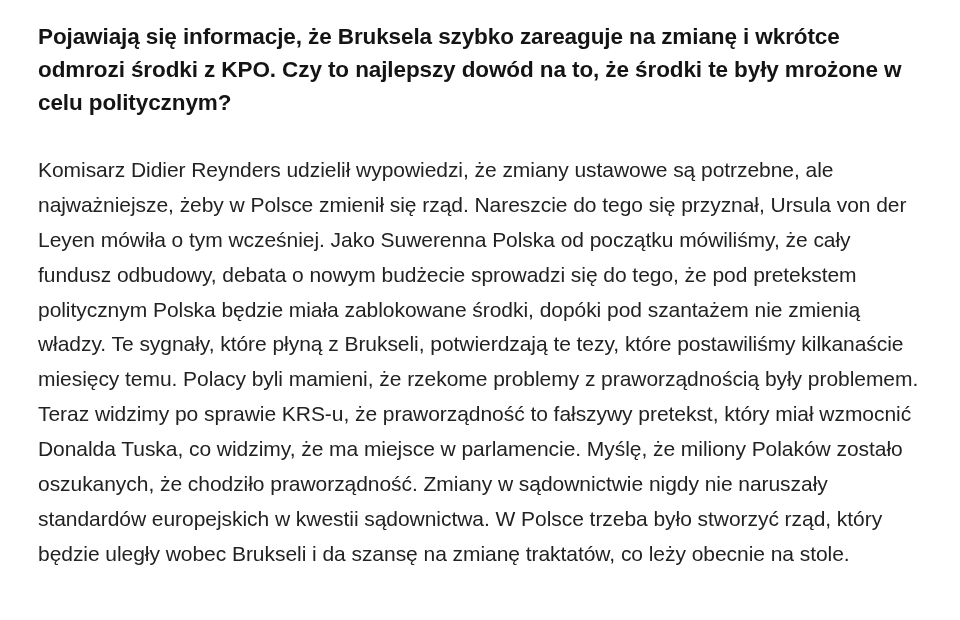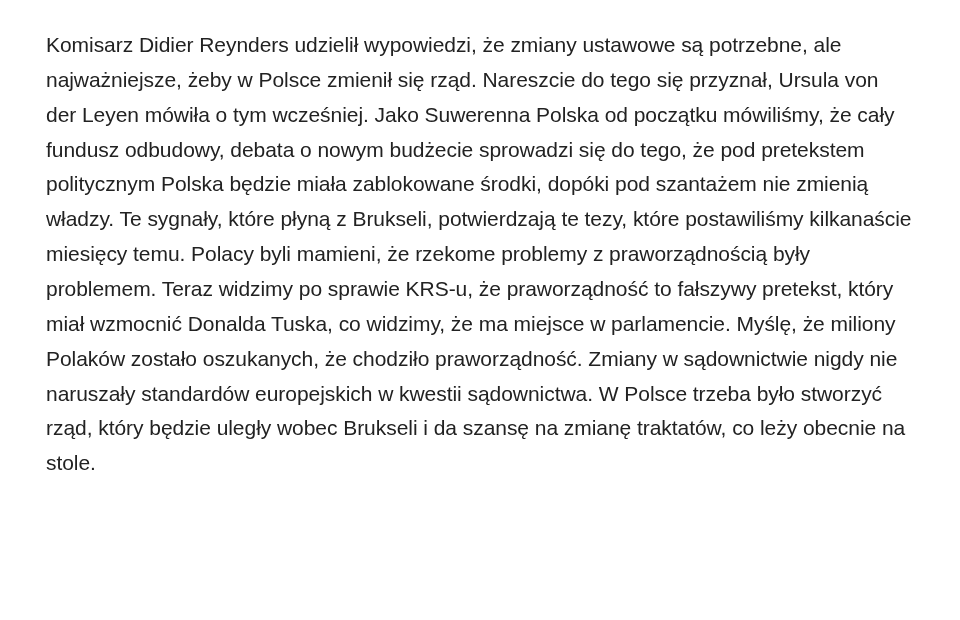--- a/index.html
+++ b/index.html
@@ -27,23 +27,24 @@
     letter-spacing: -0.1px;
     margin: 0 0 34px 0;
     max-width: 880px;
   }
   .answer {
     font-size: 21px;
     font-weight: normal;
     line-height: 1.66;
     color: #222222;
     letter-spacing: -0.05px;
-    margin: 8px;
+    margin: 0;
     max-width: 895px;
     text-align: left;
   }
 </style>
 </head>
 <body>
 
 <div class="article">
+  <p class="question">Pojawiają się informacje, że Bruksela szybko zareaguje na zmianę i wkrótce odmrozi środki z KPO. Czy to najlepszy dowód na to, że środki te były mrożone w celu politycznym?</p>
   <p class="answer">Komisarz Didier Reynders udzielił wypowiedzi, że zmiany ustawowe są potrzebne, ale najważniejsze, żeby w Polsce zmienił się rząd. Nareszcie do tego się przyznał, Ursula von der Leyen mówiła o tym wcześniej. Jako Suwerenna Polska od początku mówiliśmy, że cały fundusz odbudowy, debata o nowym budżecie sprowadzi się do tego, że pod pretekstem politycznym Polska będzie miała zablokowane środki, dopóki pod szantażem nie zmienią władzy. Te sygnały, które płyną z Brukseli, potwierdzają te tezy, które postawiliśmy kilkanaście miesięcy temu. Polacy byli mamieni, że rzekome problemy z praworządnością były problemem. Teraz widzimy po sprawie KRS-u, że praworządność to fałszywy pretekst, który miał wzmocnić Donalda Tuska, co widzimy, że ma miejsce w parlamencie. Myślę, że miliony Polaków zostało oszukanych, że chodziło praworządność. Zmiany w sądownictwie nigdy nie naruszały standardów europejskich w kwestii sądownictwa. W Polsce trzeba było stworzyć rząd, który będzie uległy wobec Brukseli i da szansę na zmianę traktatów, co leży obecnie na stole.</p>
 </div>
 
 </body></html>

